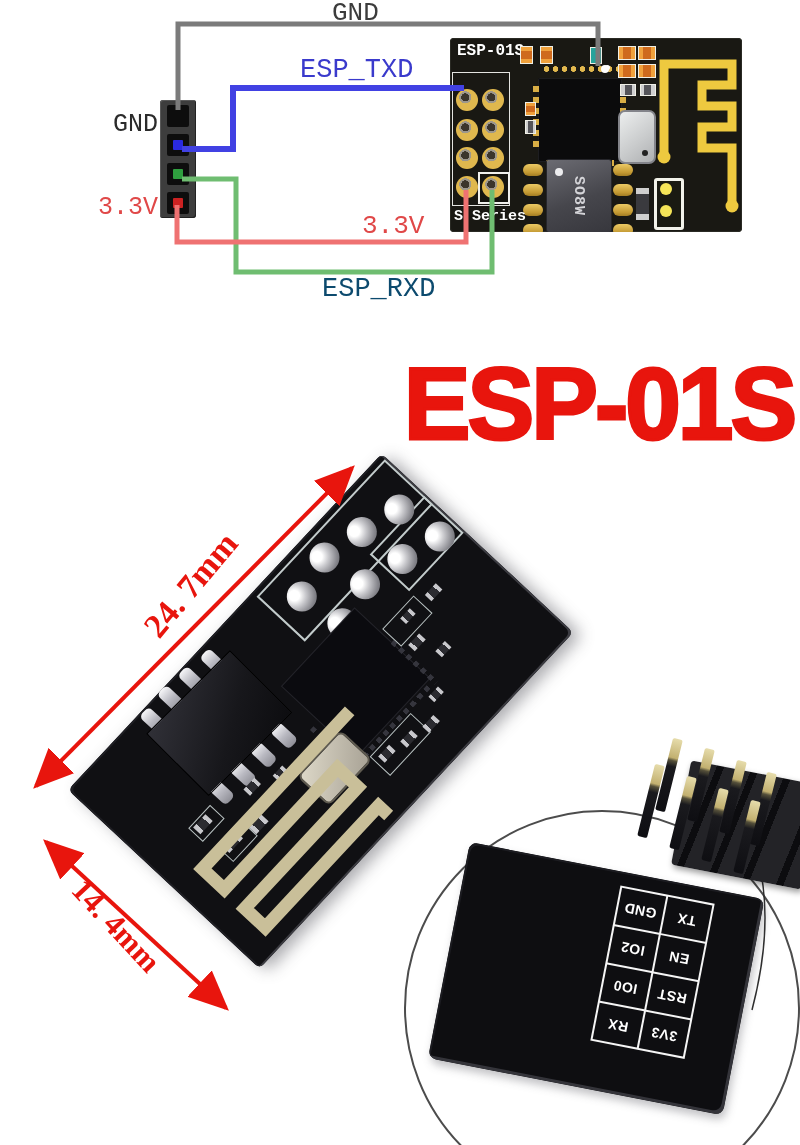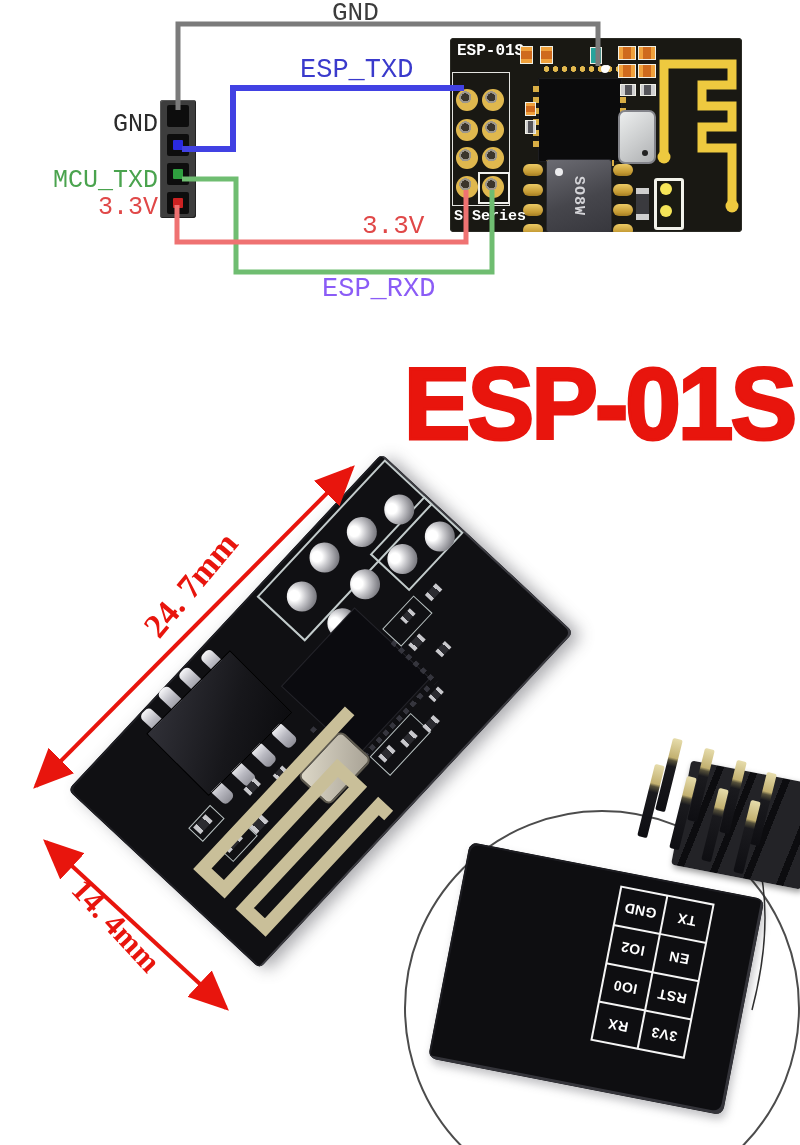--- a/index.html
+++ b/index.html
@@ -11,21 +11,21 @@
   
   #wiresvg{left:0;top:0;z-index:5;pointer-events:none;}
   .wlabel{z-index:6;white-space:nowrap;font-size:25px;}
   #lbl-top-gnd{left:332px;top:-2px;color:#3c3c3c;font-size:26px;}
   #lbl-esp-txd{left:300px;top:55px;color:#3a3acc;font-size:27px;}
   #lbl-gnd{left:18px;top:110px;width:140px;text-align:right;color:#2b2b2b;}
   #lbl-mcu-rxd{left:18px;top:138px;width:140px;text-align:right;color:#3b3bc8;}
   #lbl-mcu-txd{left:18px;top:166px;width:140px;text-align:right;color:#4aa34e;}
   #lbl-v33{left:18px;top:193px;width:140px;text-align:right;color:#e04848;}
   #lbl-mid-v33{left:362px;top:211px;color:#e04848;font-size:26px;}
-  #lbl-esp-rxd{left:322px;top:274px;color:#8b5cf6;font-size:27px;}
+  #lbl-esp-rxd{left:322px;top:274px;color:#0c4a6e;font-size:27px;}
 
   .header-block{left:160px;top:100px;width:36px;height:118px;background:#3d3d3d;
                 border-radius:3px;z-index:4;box-shadow:inset 1px 1px 0 #585858, inset -1px -1px 0 #222;}
   .socket{position:absolute;left:7px;width:22px;height:22px;background:#0d0d0d;border-radius:2px;}
   .core{position:absolute;left:6px;top:6px;width:10px;height:10px;border-radius:1px;}
 
   
   .module-render{left:450px;top:38px;width:292px;height:194px;background:#191813;border-radius:4px;
                  z-index:3;box-shadow:inset 0 0 0 1px #2a2a24;overflow:hidden;}
   .mr-name{left:7px;top:4px;color:#fff;font-weight:bold;font-size:16px;letter-spacing:0px;}
@@ -128,21 +128,20 @@
         <span class="core" style="background:#2f9f3f"></span>
       </div>
     <div class="socket" style="top:92px">
         <span class="core" style="background:#cc2222"></span>
       </div>
   </div>
 
   <div class="abs mono wlabel" id="lbl-top-gnd">GND</div>
   <div class="abs mono wlabel" id="lbl-esp-txd">ESP_TXD</div>
   <div class="abs mono wlabel" id="lbl-gnd">GND</div>
-  <div class="abs mono wlabel" id="lbl-mcu-txd">MCU_TXD</div>
   <div class="abs mono wlabel" id="lbl-v33">3.3V</div>
   <div class="abs mono wlabel" id="lbl-mid-v33">3.3V</div>
   <div class="abs mono wlabel" id="lbl-esp-rxd">ESP_RXD</div>
 
   <div class="abs module-render">
     <div class="abs mono mr-name">ESP-01S</div>
     <div class="abs silk-box"></div>
     <div class="abs sq-pad"></div>
 
     <div class="hole" style="left:6px;top:51px"></div>

